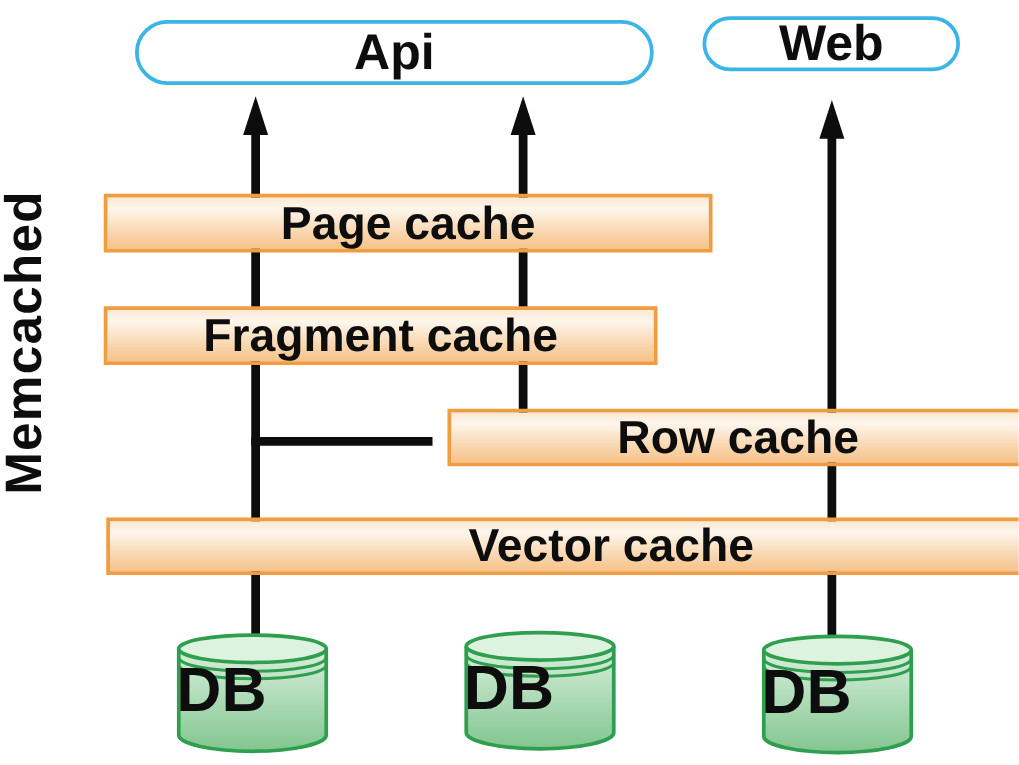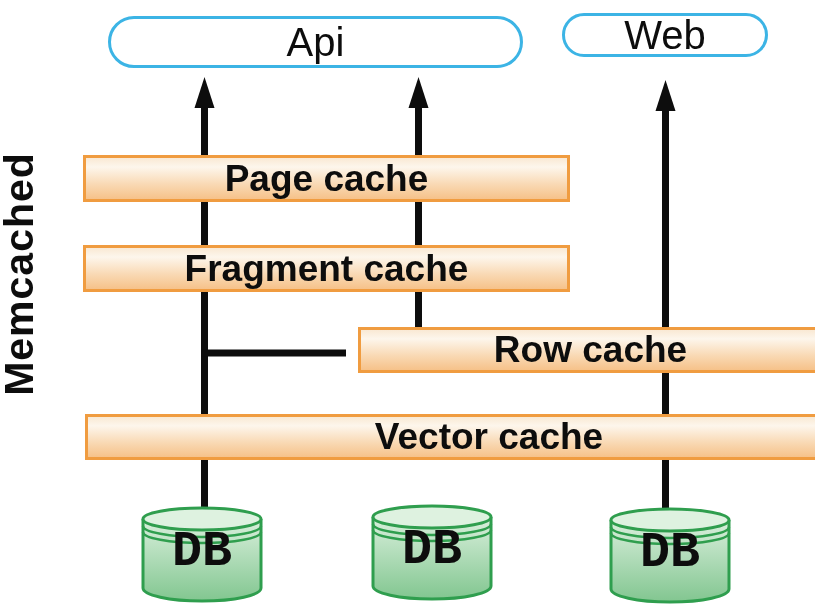--- a/index.html
+++ b/index.html
@@ -14,42 +14,42 @@
     position:absolute;left:-141px;top:250px;width:320px;height:48px;
     transform:rotate(-90deg);transform-origin:center;
     font-size:41px;font-weight:bold;letter-spacing:1px;text-align:center;line-height:48px;
     z-index:2;white-space:nowrap;
   }
   
   .pill{
     position:absolute;box-sizing:border-box;z-index:2;background:#ffffff;
     border:3px solid #3cb4e5;border-radius:30px;
     display:flex;align-items:center;justify-content:center;
-    font-size:40px;font-weight:normal;
+    font-size:40px;font-weight:bold;
   }
   #pill-api{left:108px;top:16px;width:415px;height:52px;}
   #pill-web{left:562px;top:13px;width:206px;height:44px;}
   
   .cache-bar{
     position:absolute;box-sizing:border-box;z-index:2;
     border:3px solid #f09c40;
     background:linear-gradient(180deg,#f9e9d4 0%,#fdf6ec 22%,#f9d9b4 64%,#f6c28a 100%);
     display:flex;align-items:center;justify-content:center;
     font-size:37px;font-weight:bold;
   }
   #bar-page{left:83px;top:155px;width:487px;height:47px;}
-  #bar-fragment{left:83px;top:245px;width:487px;height:47px;}
+  #bar-fragment{left:83px;top:245px;width:443px;height:47px;}
   #bar-row{left:342px;top:327px;width:465px;height:46px;margin-left:16px;}
   #bar-vector{left:85px;top:414px;width:808px;height:46px;}
   
   .db{position:absolute;width:122px;height:98px;z-index:2;}
   .db svg{position:absolute;left:0;top:0;width:122px;height:98px;}
   .db .db-label{
-    position:absolute;left:0;top:22px;width:100%;text-align:center;
-    font-size:50px;font-weight:bold;line-height:1;z-index:3;font-family:Liberation Mono, monospace;
+    position:absolute;left:0;top:22px;width:100%;
+    font-size:50px;font-weight:bold;line-height:1;z-index:3;
   }
   #db1{left:141px;top:505px;}
   #db2{left:371px;top:503px;}
   #db3{left:609px;top:506px;}
 </style>
 </head>
 <body>
 
 <div id="canvas">
 

